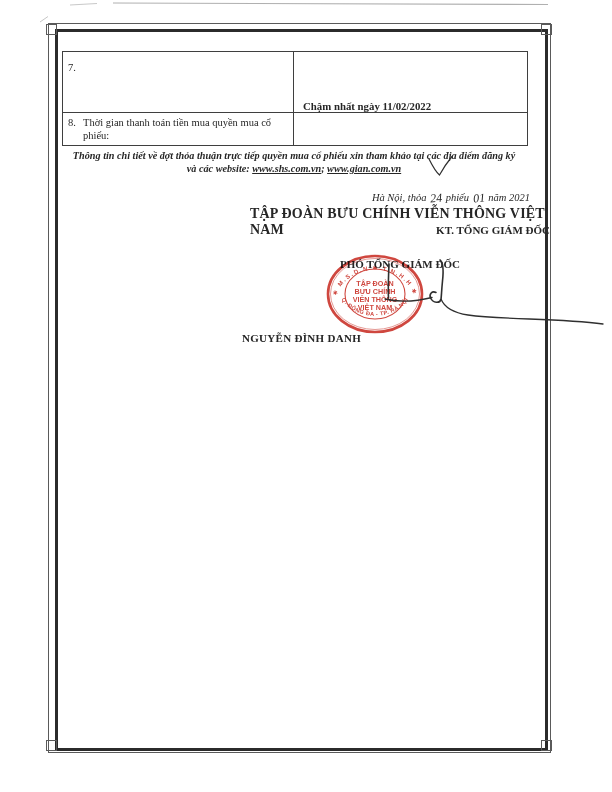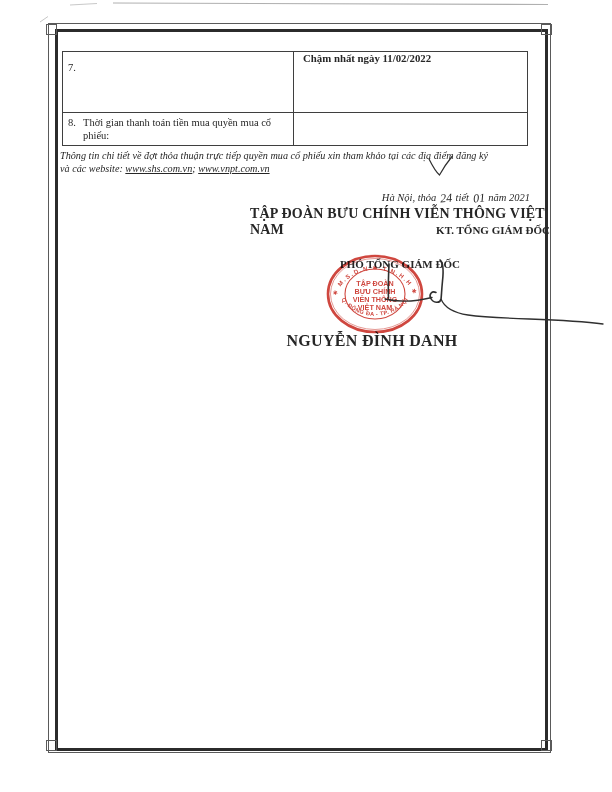--- a/index.html
+++ b/index.html
@@ -21,41 +21,41 @@
   .info-table{position:absolute;left:62px;top:51px;width:464px;
     border:1px solid var(--table-border,#3f3f3f);background:#fff;}
   .t-row{display:flex;}
   .t-row1{height:60px;}
   .t-row2{height:32px;border-top:1px solid var(--table-border,#3f3f3f);}
   .t-label{width:202px;border-right:1px solid var(--table-border,#3f3f3f);
     padding:9px 8px 0 20px;position:relative;font-size:10.5px;line-height:1.24;}
   .t-row2 .t-label{padding-top:3px;}
   .t-num{position:absolute;left:5px;top:inherit;}
   .t-row1 .t-num{top:9px}.t-row2 .t-num{top:3px}
-  .t-value{flex:1;padding-left:9px;display:flex;align-items:flex-start;
+  .t-value{flex:1;padding-left:9px;display:flex;align-items:flex-end;
     font-weight:bold;font-size:10.8px;}
 
   
-  .footnote{position:absolute;left:60px;top:149px;width:468px;
-    font-style:italic;font-size:10.2px;line-height:1.28;}
+  .footnote{position:absolute;left:60px;top:149px;width:468px;text-align:center;
+    font-style:italic;font-size:10.2px;line-height:1.28;font-weight:bold;}
   .site{text-decoration:underline;}
 
   
   .date-line{position:absolute;left:240px;top:190px;width:290px;text-align:right;
     font-style:italic;font-size:10.5px;}
   .hand{display:inline-block;transform:rotate(-5deg) translateY(1px);
     font-size:12px;margin:0 1px;font-style:italic;}
   .company{position:absolute;left:250px;top:206px;width:300px;text-align:left;
     font-weight:bold;font-size:14px;letter-spacing:.2px;}
   .title1{position:absolute;left:250px;top:224px;width:300px;text-align:right;
     font-weight:bold;font-size:11px;}
   .title2{position:absolute;left:250px;top:258px;width:300px;text-align:center;
     font-weight:bold;font-size:11px;}
-  .signer{position:absolute;left:242px;top:332px;width:260px;text-align:center;
-    font-weight:bold;font-size:16px;letter-spacing:.3px;}
+  .signer{position:absolute;left:242px;top:332px;width:260px;text-align:left;
+    font-weight:bold;font-size:11px;letter-spacing:.3px;}
 
   
   .overlay{position:absolute;left:0;top:0;width:612px;height:792px;
     pointer-events:none;}
   .stamp-stroke{stroke:var(--stamp-red,#cb372e);fill:none;}
   .stamp-text{fill:var(--stamp-red,#cb372e);font-family:"Liberation Sans","DejaVu Sans",sans-serif;
     font-weight:bold;}
   .seal{mix-blend-mode:multiply;opacity:.92;}
   .ink{stroke:#2f2f2f;fill:none;stroke-linecap:round;stroke-linejoin:round;}
   .artifact{stroke:#b0b0b0;fill:none;}
@@ -84,27 +84,27 @@
     <div class="t-row t-row2">
       <div class="t-label">
         <span class="t-num">8.</span>
         <span>Thời gian thanh toán tiền mua quyền mua cổ phiếu:</span>
       </div>
     </div>
   </div>
 
   <div class="footnote">
     <span>Thông tin chi tiết về đợt thỏa thuận trực tiếp quyền mua cổ phiếu xin tham khảo tại các địa điểm đăng ký</span><br>
-    <span>và các website: </span><span class="site">www.shs.com.vn</span><span>; </span><span class="site">www.vnpt.com.vn</span>
+    <span>và các website: </span><span class="site">www.shs.com.vn</span><span>; </span><span class="site">www.gian.com.vn</span>
   </div>
 
   <div class="date-line">
     <span>Hà Nội, thỏa</span>
     <span class="hand">24</span>
-    <span>tiết</span>
+    <span>phiếu</span>
     <span class="hand">01</span>
     <span>năm 2021</span>
   </div>
 
   <div class="company">TẬP ĐOÀN BƯU CHÍNH VIỄN THÔNG VIỆT NAM</div>
   <div class="title1">KT. TỔNG GIÁM ĐỐC</div>
   <div class="title2">PHÓ TỔNG GIÁM ĐỐC</div>
   <div class="signer">NGUYỄN ĐÌNH DANH</div>
 
   <svg class="overlay" viewBox="0 0 612 792">

